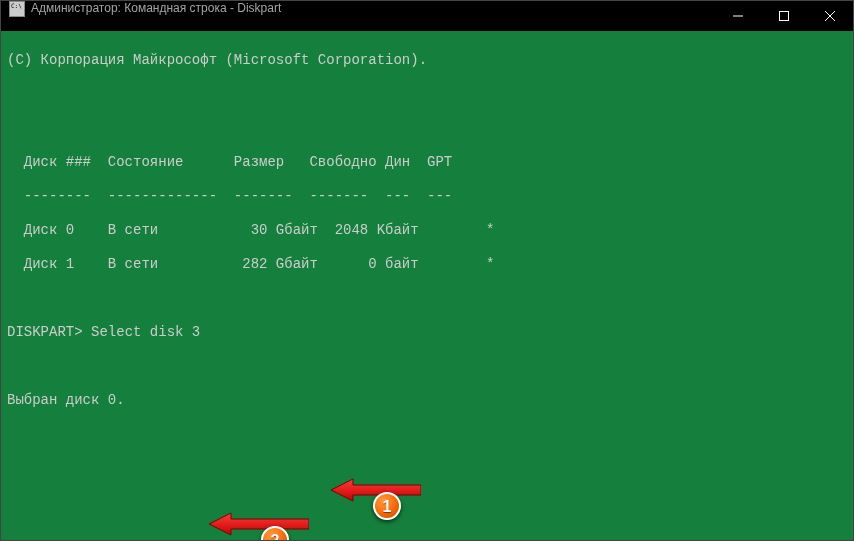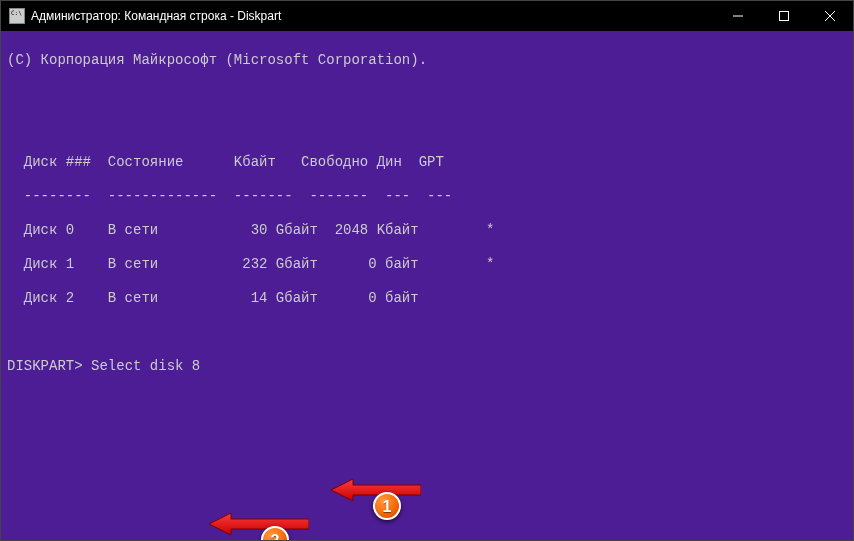--- a/index.html
+++ b/index.html
@@ -15,22 +15,21 @@
     height: 541px;
     background: #0c0c0c;
     border: 1px solid #444;
     display: flex;
     flex-direction: column;
   }
   .titlebar {
     height: 30px;
     background: #000;
     display: flex;
-    align-items: center;
-    color: #ffffff;
+    color: #a3a3a3;
     font-family: 'Segoe UI', Tahoma, sans-serif;
     font-size: 12px;
     user-select: none;
   }
   .titlebar .icon {
     width: 16px;
     height: 16px;
     margin: 0 6px 0 8px;
     background: #ccc;
     display: inline-block;
@@ -52,21 +51,21 @@
     width: 46px;
     height: 30px;
     display: flex;
     align-items: center;
     justify-content: center;
     color: #fff;
   }
   .winbtn svg { width: 10px; height: 10px; }
   .terminal {
     flex: 1;
-    background: #4c1d95;
+    background: #15803d;
     color: #cccccc;
     font-size: 14px;
     line-height: 17px;
     padding: 4px 6px;
     white-space: pre;
     position: relative;
     font-family: Consolas, 'Courier New', monospace;
     overflow: hidden;
   }
   .terminal .line { white-space: pre; }
@@ -116,28 +115,28 @@
           <line x1="0" y1="0" x2="10" y2="10" stroke="#fff" stroke-width="1"></line>
           <line x1="10" y1="0" x2="0" y2="10" stroke="#fff" stroke-width="1"></line>
         </svg>
     </div>
   </div>
 
   <div class="terminal">
 <div class="line">(C) Корпорация Майкрософт (Microsoft Corporation).</div>
 <div class="line"> </div>
 <div class="line"> </div>
-<div class="line">  Диск ###  Состояние      Kбайт   Свободно Дин  GPT</div>
+<div class="line">  Диск ###  Состояние      Размер   Свободно Дин  GPT</div>
 <div class="line">  --------  -------------  -------  -------  ---  ---</div>
 <div class="line">  Диск 0    В сети           30 Gбайт  2048 Kбайт        *</div>
-<div class="line">  Диск 1    В сети          232 Gбайт      0 байт        *</div>
-<div class="line">  Диск 2    В сети           14 Gбайт      0 байт</div>
+<div class="line">  Диск 1    В сети          282 Gбайт      0 байт        *</div>
 <div class="line"> </div>
-<div class="line"><span>DISKPART&gt;</span> <span>Select disk 8</span></div>
+<div class="line"><span>DISKPART&gt;</span> <span>Select disk 3</span></div>
 <div class="line"> </div>
+<div class="line">Выбран диск 0.</div>
 <div class="line"> </div>
 
 
 
 
 
 
 
 
 

